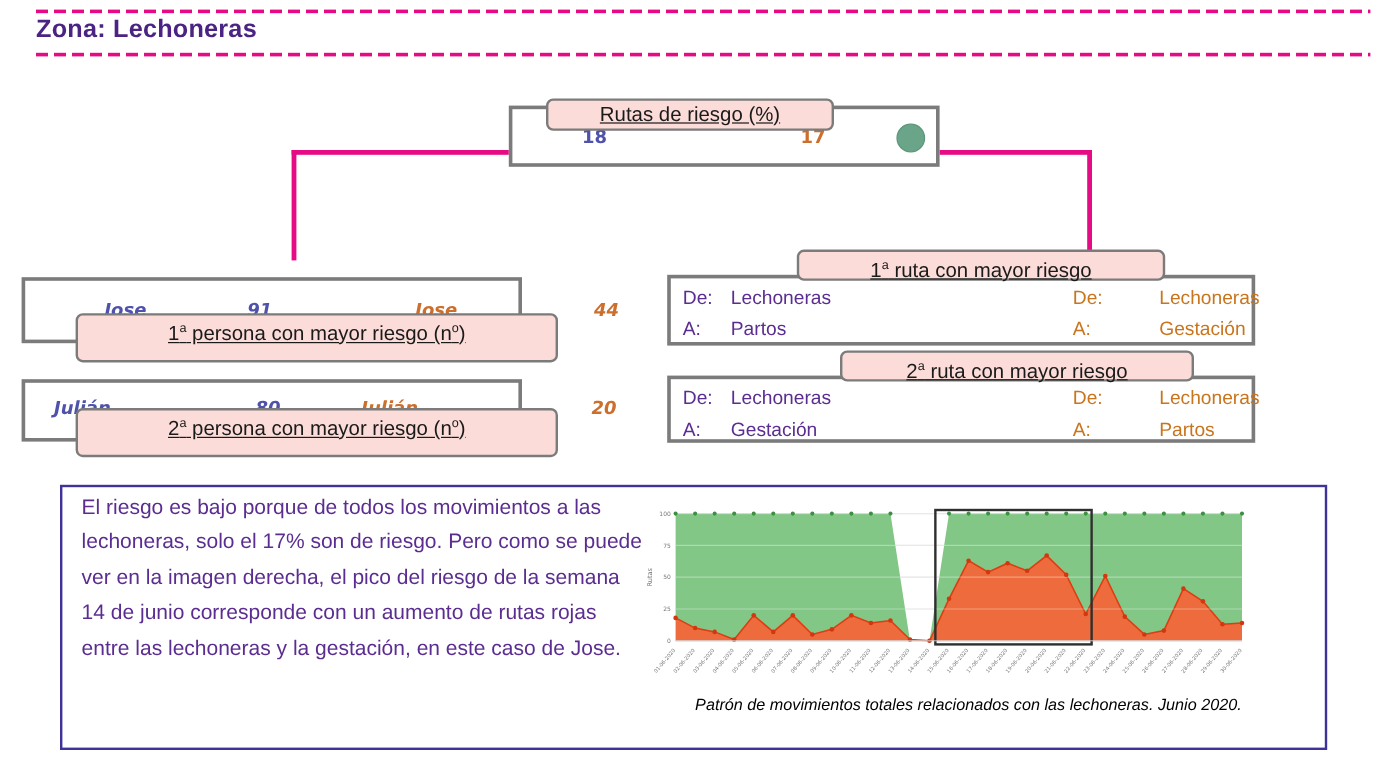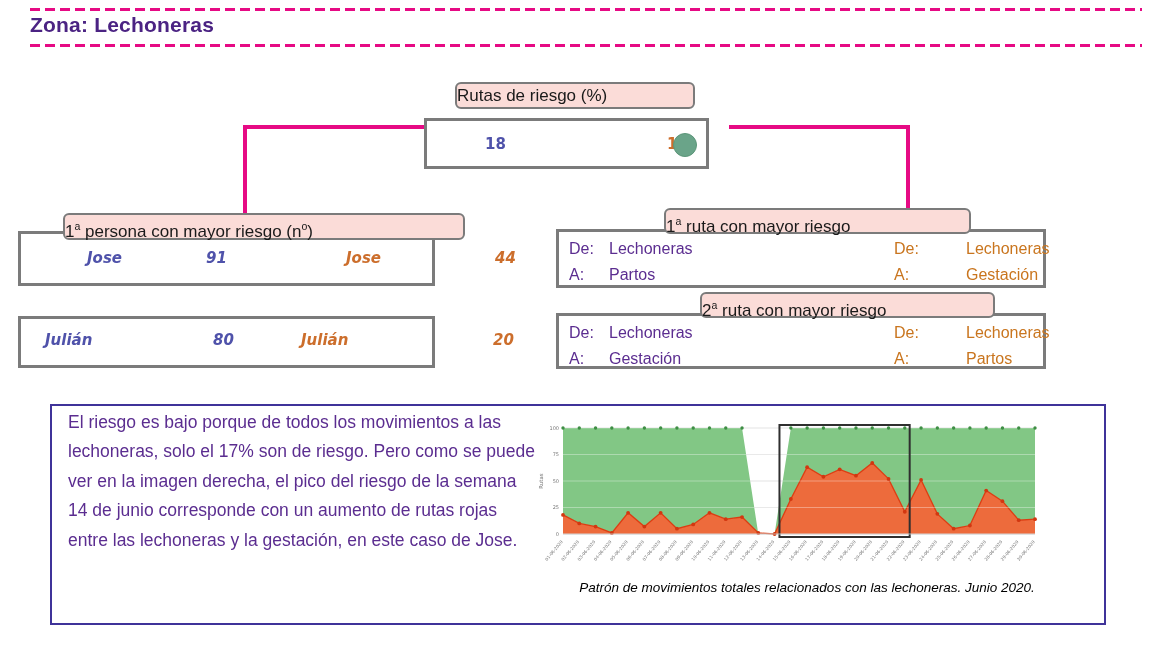--- a/index.html
+++ b/index.html
@@ -15,36 +15,36 @@
   
   .conn{position:absolute;background:var(--magenta);}
   .conn.lh{left:243px;top:125px;width:184px;height:4px;}
   .conn.lv{left:243px;top:125px;width:4px;height:92px;}
   .conn.rh{left:729px;top:125px;width:181px;height:4px;}
   .conn.rv{left:906px;top:125px;width:4px;height:88px;}
 
   
   .gbox{position:absolute;background:#fff;border:3px solid var(--gray-border);box-sizing:border-box;}
   .plabel{position:absolute;background:var(--pink-bg);border:2px solid var(--gray-border);
-          border-radius:6px;box-sizing:border-box;color:#1a1a1a;
-          font-size:17px;line-height:23px;z-index:3;}
+          border-radius:6px;box-sizing:border-box;text-align:center;color:#1a1a1a;
+          font-size:17px;line-height:23px;z-index:3;text-decoration:underline;}
   .sup{vertical-align:super;font-size:62%;}
 
-  .root-box{left:424px;top:118px;width:285px;height:51px;z-index:2;}
+  .root-box{left:424px;top:88px;width:359px;height:51px;z-index:2;}
   .root-header{left:455px;top:82px;width:240px;height:27px;}
   .num{position:absolute;top:14px;font-family:"DejaVu Sans",sans-serif;font-weight:bold;font-size:15px;}
   .num.blue{color:var(--blue);left:58px;}
   .num.orange{color:var(--orange);left:240px;}
   .dot{position:absolute;right:9px;top:12px;width:22px;height:22px;border-radius:50%;
        background:var(--status-green);border:1px solid #5c9679;}
 
   .pbox{left:18px;width:417px;font-style:italic;}
   .pbox1{top:231px;height:55px;}
   .pbox2{top:316px;height:52px;}
-  .pheader{left:63px;width:402px;height:27px;}
+  .pheader{left:63px;width:402px;height:41px;margin-top:48px;}
   .pheader1{top:213px;}
   .pheader2{top:292px;}
   .pv{position:absolute;font-family:"DejaVu Sans",sans-serif;font-weight:bold;font-size:15px;}
   .pbox1 .pv{top:15px;} .pbox2 .pv{top:12px;}
   .pv.blue{color:var(--blue);} .pv.orange{color:var(--orange);}
   .pbox1 .c1{left:66px;} .pbox1 .c2{left:185px;} .pbox1 .c3{left:325px;} .pbox1 .c4{left:474px;}
   .pbox2 .c1{left:24px;} .pbox2 .c2{left:192px;} .pbox2 .c3{left:280px;} .pbox2 .c4{left:472px;}
 
   .rbox{left:556px;width:490px;padding-left:28px;}
   .rbox1{top:229px;height:59px;}
@@ -94,20 +94,23 @@
   </div>
   <div class="plabel pheader pheader1">
     <span>1</span><span class="sup">a</span><span> persona con mayor riesgo (n</span><span class="sup">o</span><span>)</span>
   </div>
 
   <div class="gbox pbox pbox2">
     <span class="pv blue c1">Julián</span>
     <span class="pv blue c2">80</span>
     <span class="pv orange c3">Julián</span>
     <span class="pv orange c4">20</span>
+  </div>
+  <div class="plabel pheader pheader2">
+    <span>2</span><span class="sup">a</span><span> persona con mayor riesgo (n</span><span class="sup">o</span><span>)</span>
   </div>
 
   <div class="gbox rbox rbox1">
     <div class="rcol pl">
       <span>De:</span>
       <span>Lechoneras</span>
       <span>A:</span>
       <span>Partos</span>
     </div>
     <div class="rcol or">

